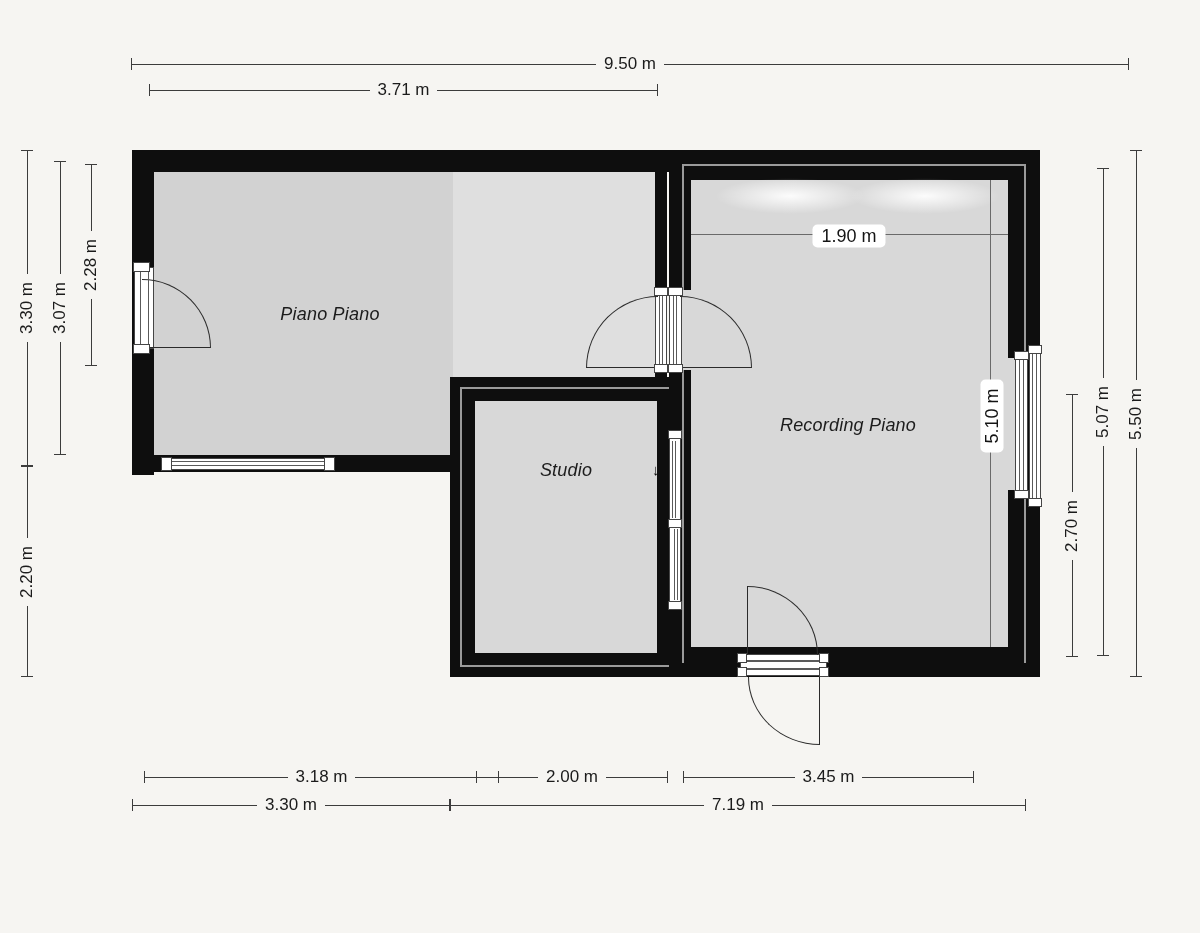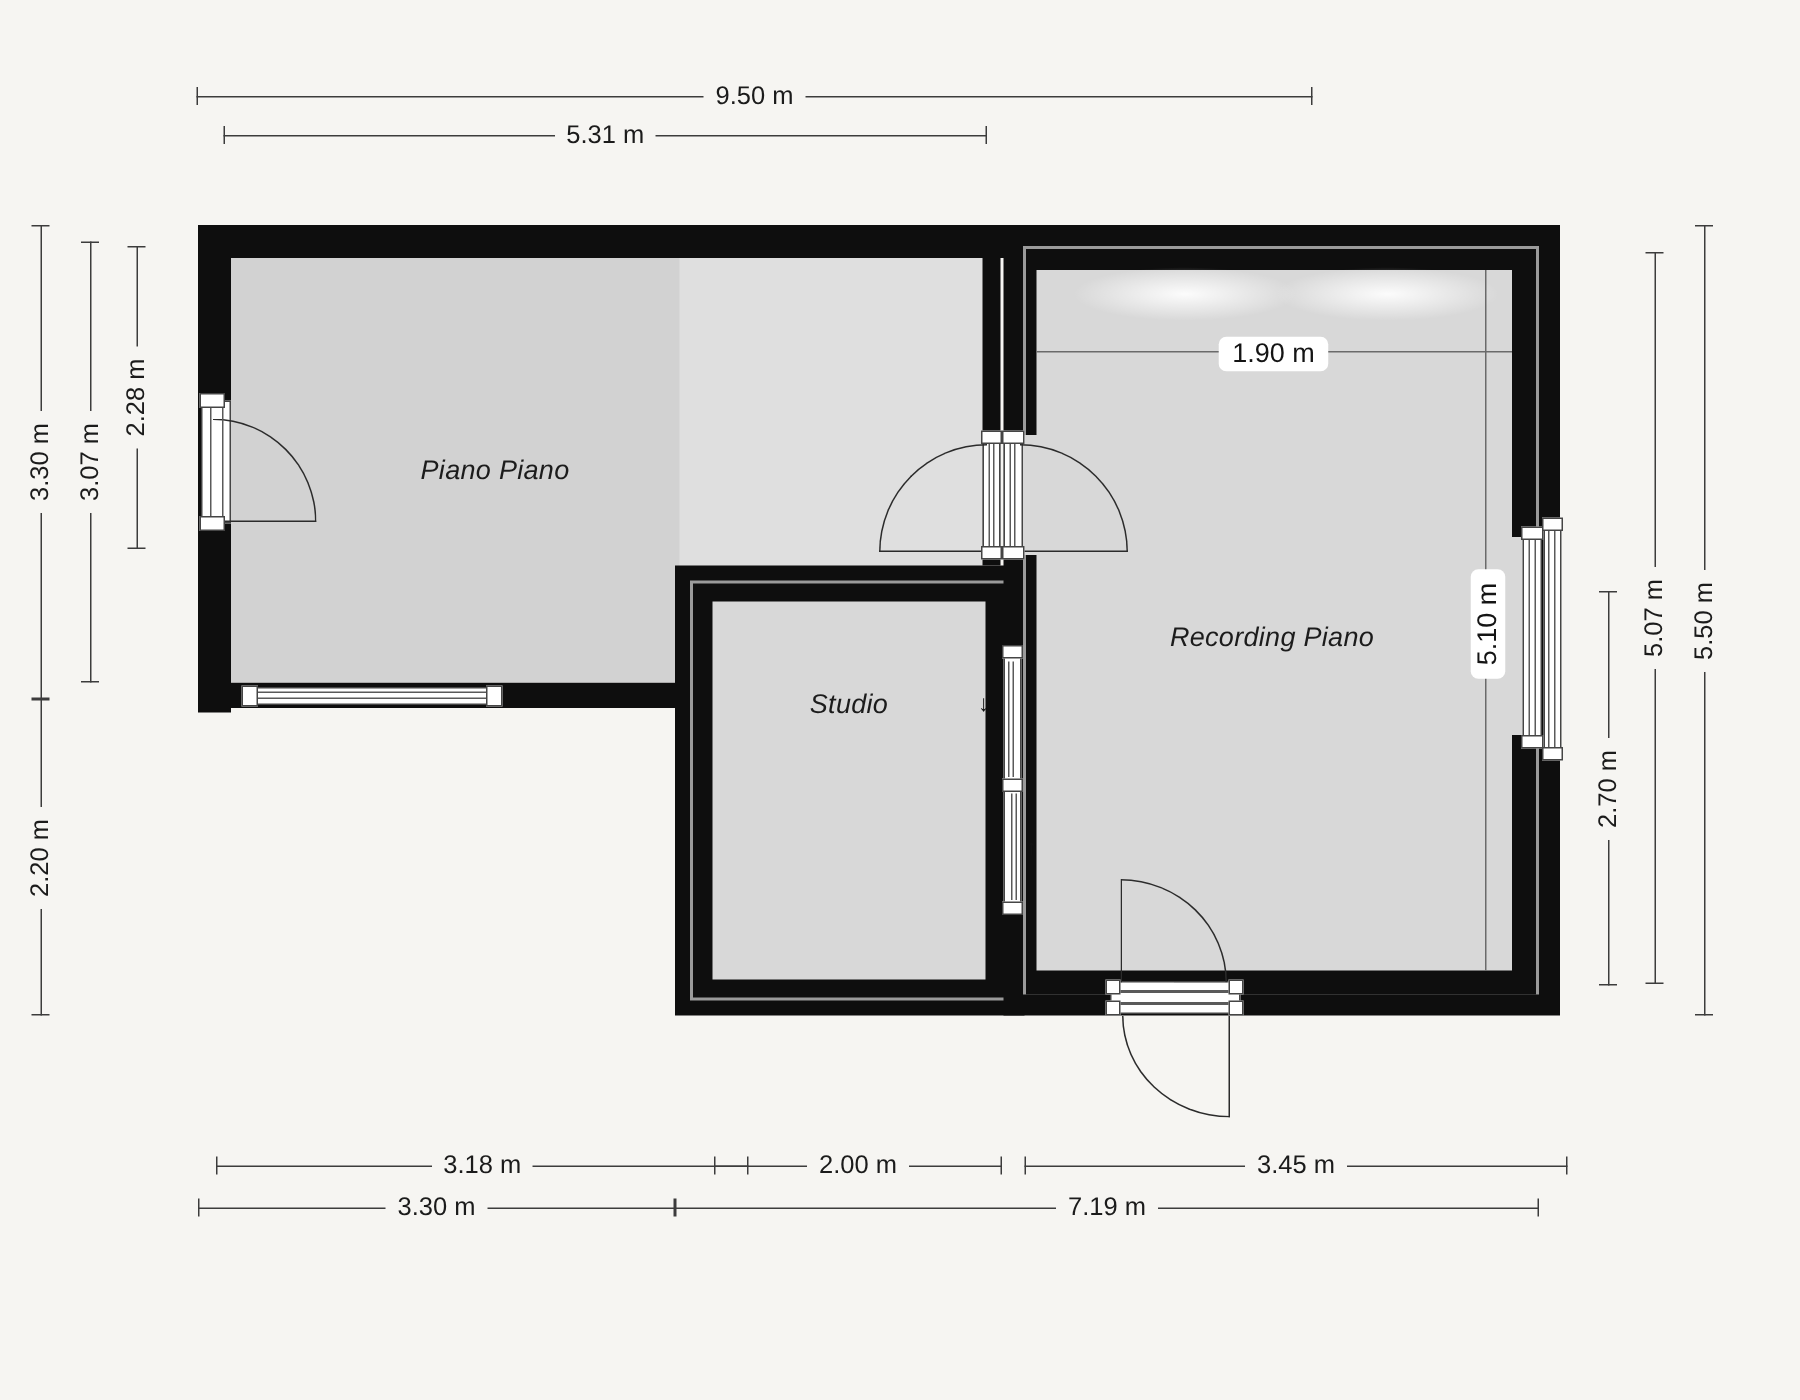--- a/index.html
+++ b/index.html
@@ -130,46 +130,46 @@
   <div class="frame" style="left:1029px;top:350px;width:12px;height:150px;"></div>
   <div class="fline" style="left:1032px;top:352px;width:1px;height:146px;"></div>
   <div class="fline" style="left:1036px;top:352px;width:1px;height:146px;"></div>
   <div class="cap" style="left:1028px;top:345px;width:14px;height:9px;"></div>
   <div class="cap" style="left:1028px;top:498px;width:14px;height:9px;"></div>
 
   <span class="room-label" style="left:330px;top:314px;">Piano Piano</span>
   <span class="room-label" style="left:566px;top:470px;">Studio</span>
   <span class="room-label" style="left:848px;top:425px;">Recording Piano</span>
 
-  <div class="dim h" style="left:131px;top:56px;width:744px;">
+  <div class="dim h" style="left:131px;top:56px;width:998px;">
     <div class="dline"></div>
       <div class="tick t1"></div>
       <div class="tick t2"></div>
     <span class="dlabel">9.50 m</span>
   </div>
   <div class="dim h" style="left:149px;top:82px;width:509px;">
     <div class="dline"></div>
       <div class="tick t1"></div>
       <div class="tick t2"></div>
-    <span class="dlabel">5.31 m</span>
+    <span class="dlabel">3.71 m</span>
   </div>
 
   <div class="dim h" style="left:144px;top:769px;width:355px;">
     <div class="dline"></div>
       <div class="tick t1"></div>
       <div class="tick t2"></div>
     <span class="dlabel">3.18 m</span>
   </div>
   <div class="dim h" style="left:476px;top:769px;width:192px;">
     <div class="dline"></div>
       <div class="tick t1"></div>
       <div class="tick t2"></div>
     <span class="dlabel">2.00 m</span>
   </div>
-  <div class="dim h" style="left:683px;top:769px;width:362px;">
+  <div class="dim h" style="left:683px;top:769px;width:291px;">
     <div class="dline"></div>
       <div class="tick t1"></div>
       <div class="tick t2"></div>
     <span class="dlabel">3.45 m</span>
   </div>
   <div class="dim h" style="left:132px;top:797px;width:318px;">
     <div class="dline"></div>
       <div class="tick t1"></div>
       <div class="tick t2"></div>
     <span class="dlabel">3.30 m</span>

